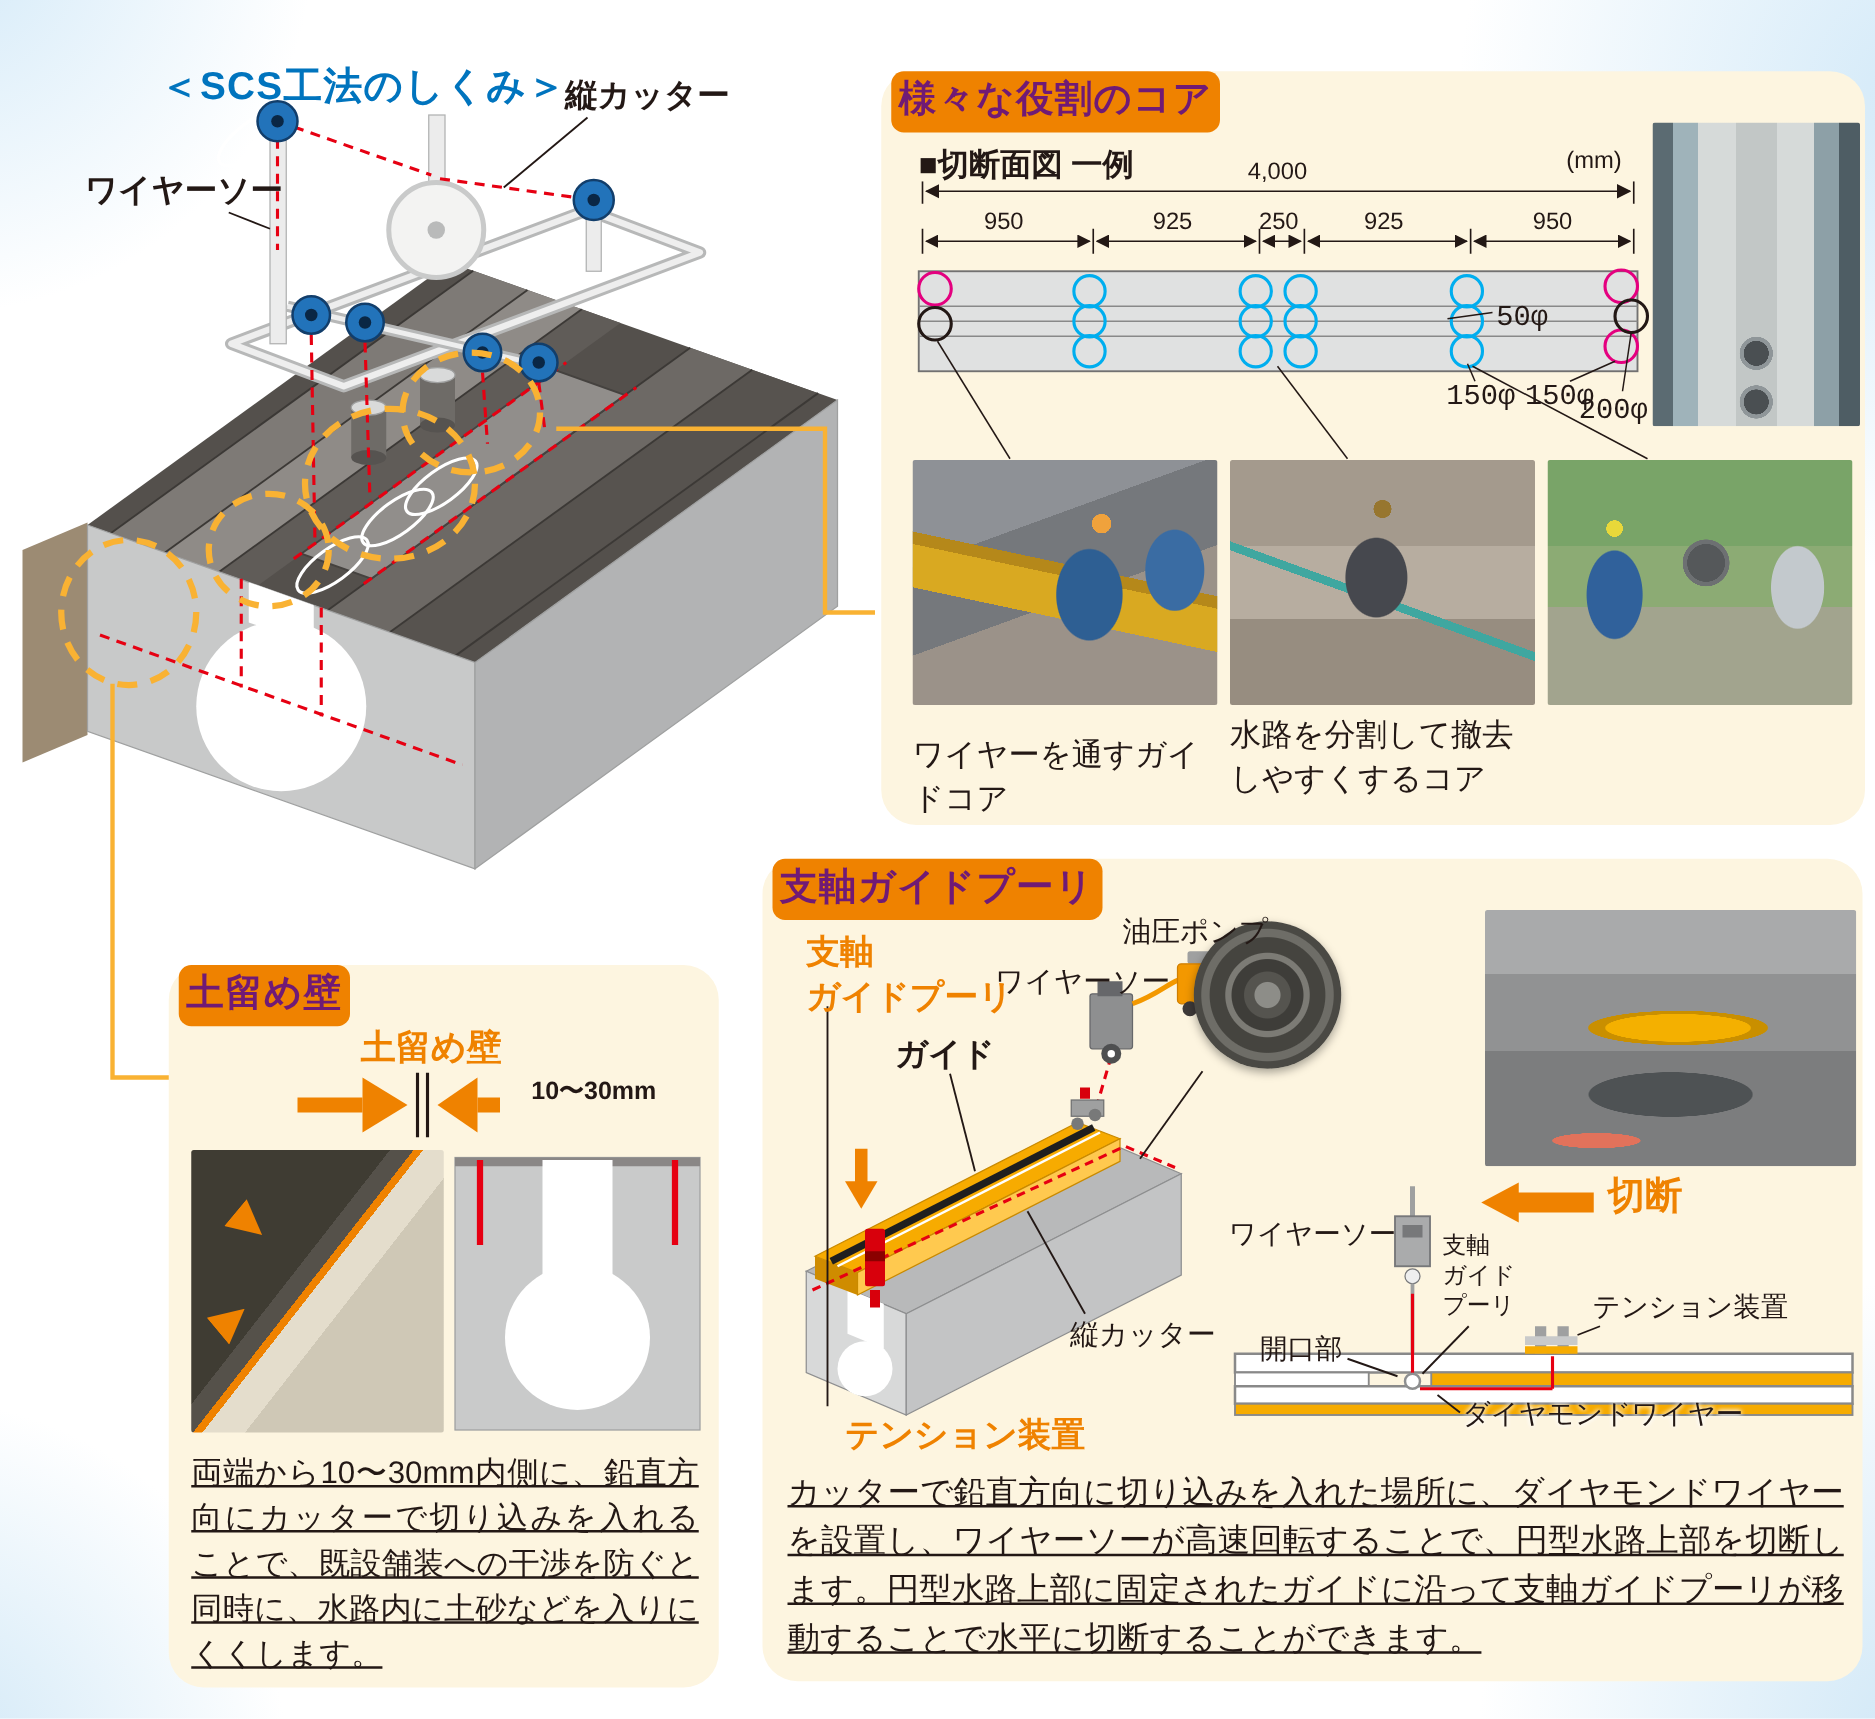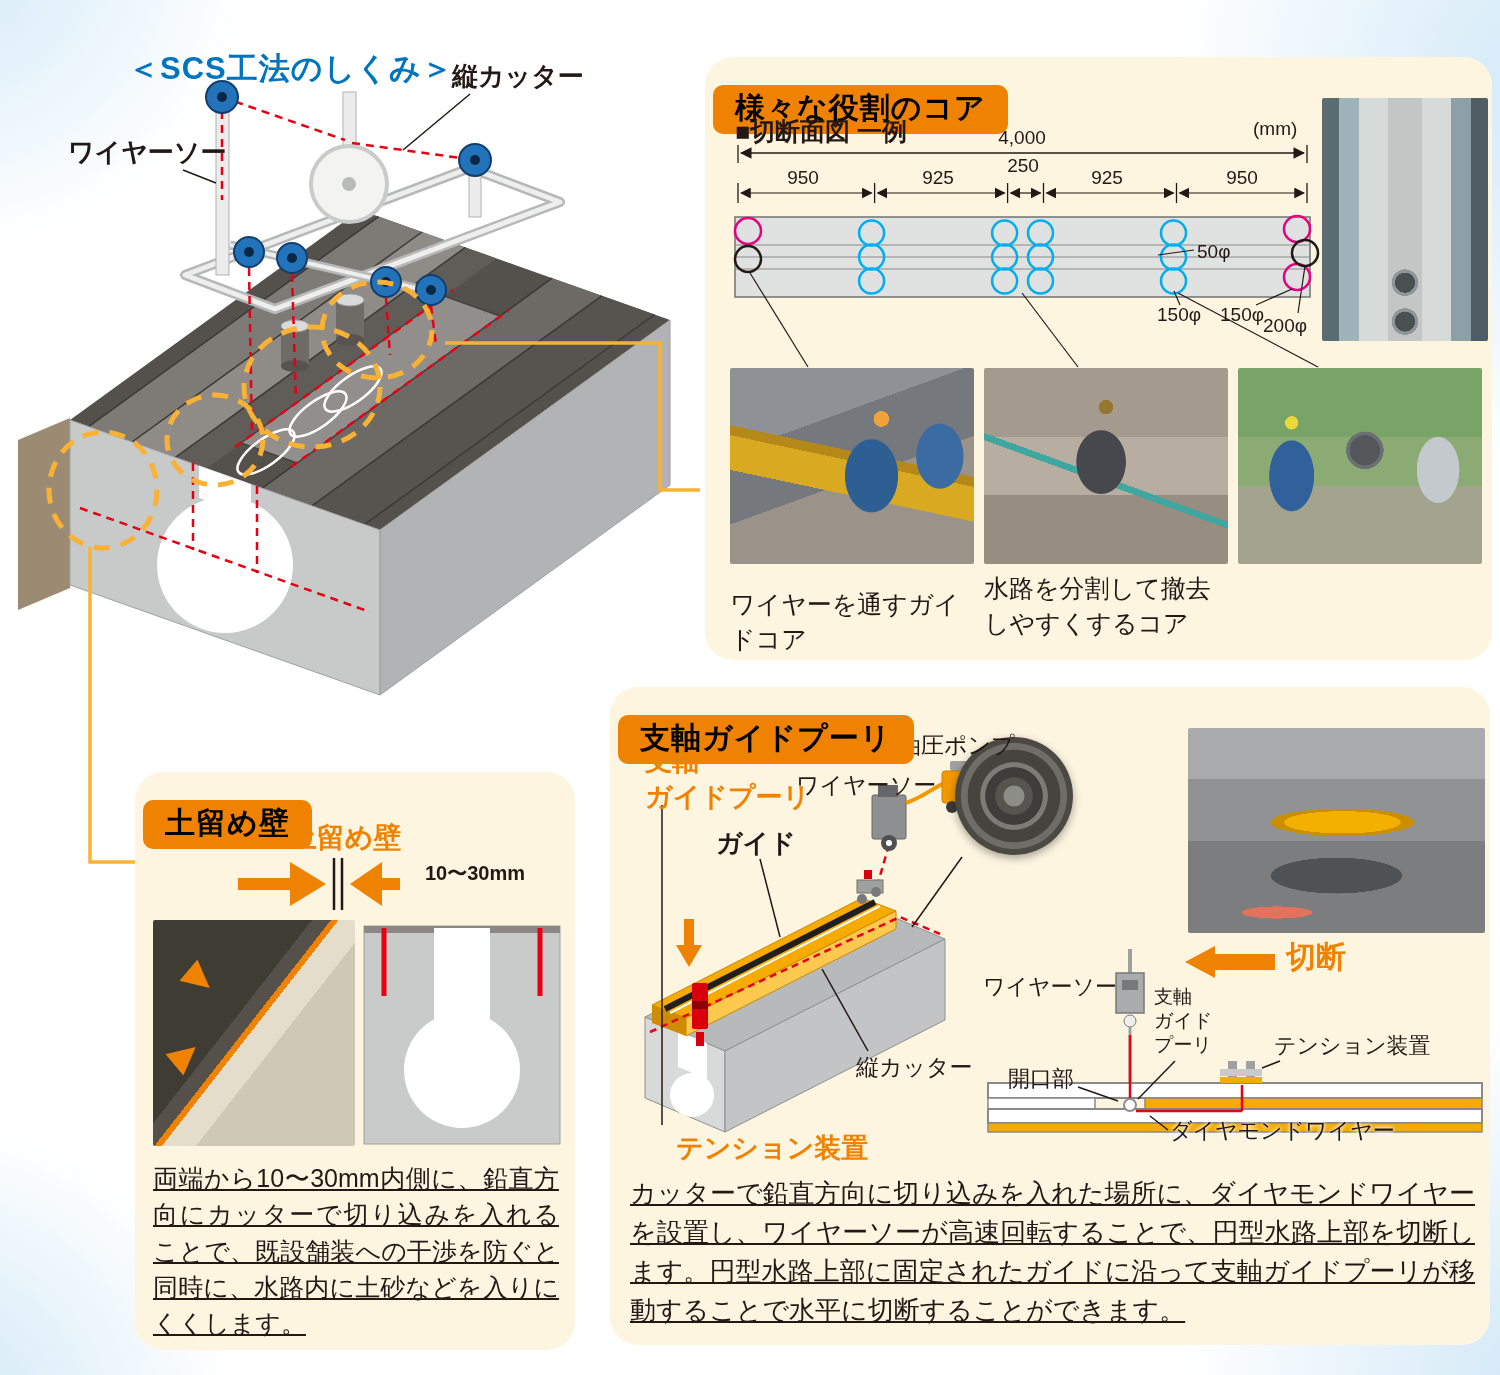--- a/index.html
+++ b/index.html
@@ -10,31 +10,31 @@
     background:
       radial-gradient(circle 430px at -50px -50px,#d2e9f8 0%,rgba(210,233,248,0) 70%),
       radial-gradient(circle 540px at 1545px 80px,#d2e9f8 0%,rgba(210,233,248,0) 70%),
       radial-gradient(circle 430px at -70px 1420px,#cde6f6 0%,rgba(205,230,246,0) 70%),
       radial-gradient(circle 540px at 1560px 1400px,#cde6f6 0%,rgba(205,230,246,0) 70%),
       #ffffff;
   }
   .abs{position:absolute;}
   .panel{position:absolute;background:#fdf5e0;border-radius:28px;}
   .tab{
-    position:absolute;top:0;left:8px;background:#ef8200;color:#000000;
-    font-weight:700;font-size:30px;line-height:1;padding:8px 22px 11px;border-radius:10px;
-    letter-spacing:1px;white-space:nowrap;margin-top:28px;
+    position:absolute;top:0;left:8px;background:#ef8200;color:#701a75;
+    font-weight:700;font-size:30px;line-height:1;padding:8px 6px 11px;border-radius:10px;
+    letter-spacing:1px;white-space:nowrap;
   }
   .page-title{position:absolute;font-size:31px;font-weight:700;color:#0074be;letter-spacing:1px;margin-top:44px;}
   .lbl{position:absolute;line-height:1.3;}
   .olabel{color:#ef8200;font-weight:700;}
   .pre{white-space:pre-line;}
   .sec-title{position:absolute;font-size:25px;font-weight:700;}
   .dim-label{position:absolute;font-size:19px;text-align:center;width:70px;}
-  .dia-label{position:absolute;font-size:19px;}
+  .dia-label{position:absolute;font-size:23px;font-family:Liberation Mono, monospace;}
   .caption{position:absolute;font-size:25px;line-height:1.38;font-weight:500;}
   .body-text{position:absolute;font-size:26px;line-height:1.5;font-weight:500;text-align:justify;text-decoration:underline;}
   .photo{position:absolute;border-radius:2px;overflow:hidden;}
   .ph-channel{background:
     radial-gradient(circle 22px at 50% 76%,#4a4f52 0 45%,#8f9699 46% 60%,transparent 61%),
     radial-gradient(circle 22px at 50% 92%,#4a4f52 0 45%,#8f9699 46% 60%,transparent 61%),
     linear-gradient(90deg,#5b6b72 0 10%,#9fb3ba 10% 22%,#d6dad9 22% 40%,#c2c7c6 40% 60%,#d6dad9 60% 78%,#8da0a7 78% 90%,#4e5d64 90% 100%);}
   .ph-workers1{background:
     radial-gradient(circle 14px at 62% 26%,#f0a23c 0 55%,transparent 56%),
     radial-gradient(ellipse 45px 62px at 58% 55%,#2e5f93 0 58%,transparent 60%),
@@ -210,21 +210,21 @@
       <g stroke="#231815" stroke-width="1.2">
         <line x1="6" y1="48" x2="136.6" y2="48" marker-start="url(#arr)" marker-end="url(#arr)"></line>
         <line x1="142.6" y1="48" x2="269.6" y2="48" marker-start="url(#arr)" marker-end="url(#arr)"></line>
         <line x1="275.6" y1="48" x2="305.5" y2="48" marker-start="url(#arr)" marker-end="url(#arr)"></line>
         <line x1="311.5" y1="48" x2="438.5" y2="48" marker-start="url(#arr)" marker-end="url(#arr)"></line>
         <line x1="444.5" y1="48" x2="569" y2="48" marker-start="url(#arr)" marker-end="url(#arr)"></line>
       </g>
     </svg>
     <div class="dim-label" style="left:63px;top:110px;">950</div>
     <div class="dim-label" style="left:198px;top:110px;">925</div>
-    <div class="dim-label" style="left:283px;top:98px;">250</div>
+    <div class="dim-label" style="left:283px;top:110px;">250</div>
     <div class="dim-label" style="left:367px;top:110px;">925</div>
     <div class="dim-label" style="left:502px;top:110px;">950</div>
 
     <svg class="abs" style="left:23px;top:148px;" width="600" height="170" viewBox="0 0 600 170">
       <rect x="7" y="12" width="575" height="80" fill="#e0e1e1" stroke="#727171" stroke-width="1.5"></rect>
       <g stroke="#898989" stroke-width="1.2">
         <line x1="7" y1="40" x2="582" y2="40"></line>
           <line x1="7" y1="52" x2="582" y2="52"></line>
           <line x1="7" y1="64" x2="582" y2="64"></line>
       </g>

